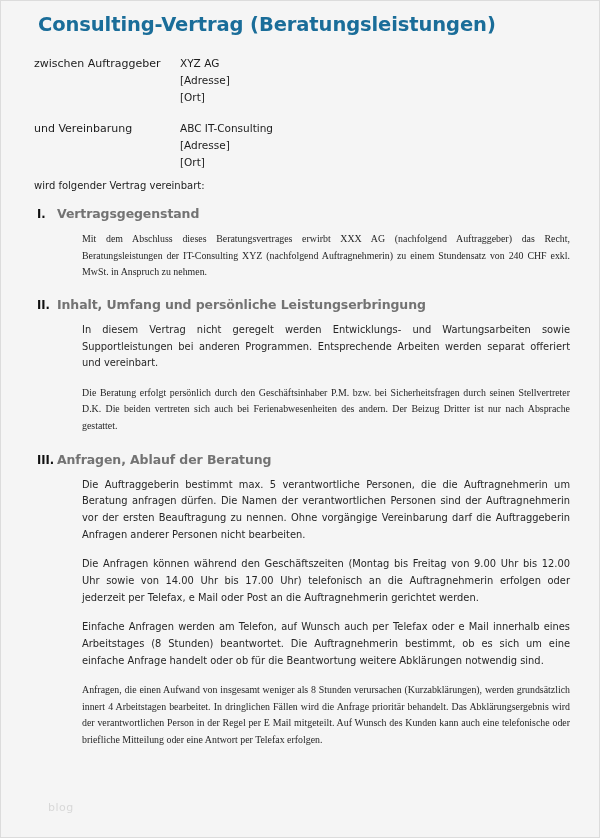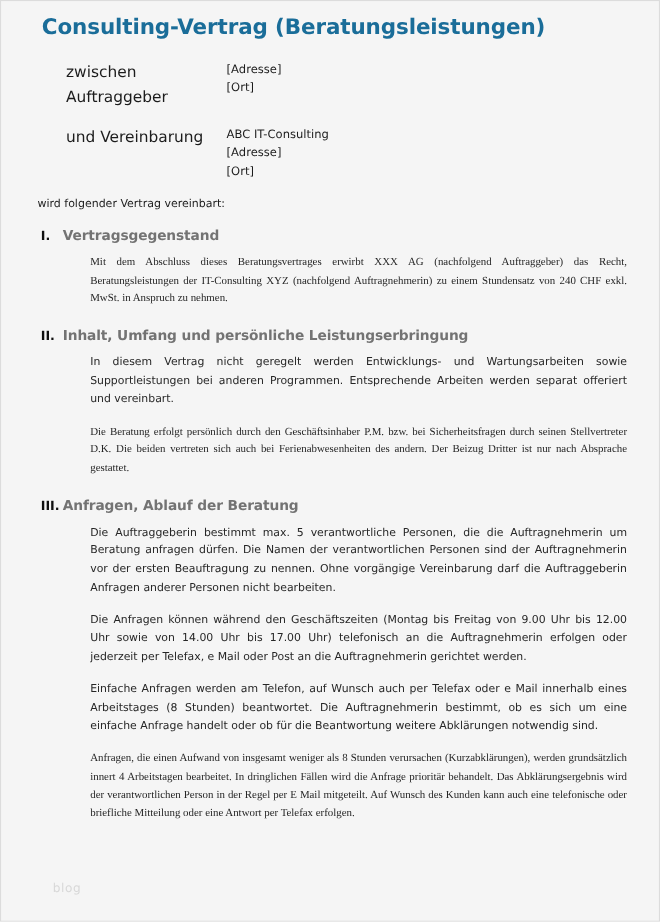--- a/index.html
+++ b/index.html
@@ -57,24 +57,23 @@
     width: 550px;
   }
   .party-row {
     display: flex;
     align-items: flex-start;
     margin-bottom: 14px;
   }
   .party-label {
     width: 146px;
     flex: 0 0 146px;
-    font-size: 14px;
+    font-size: 11px;
     color: #1c1c1c;
     line-height: 1.62;
-    margin-left: 26px;
   }
   .party-values {
     flex: 1;
     font-size: 10.5px;
     color: #1c1c1c;
     line-height: 1.62;
   }
   .party-values div { white-space: nowrap; }
 
   .preamble {
@@ -139,20 +138,21 @@
 <div class="page">
   <div class="inner">
 
     <div class="doc-title">Consulting-Vertrag (Beratungsleistungen)</div>
 
     <div class="parties">
 
       <div class="party-row">
         <div class="party-label">zwischen Auftraggeber</div>
         <div class="party-values">
+          <div>XYZ AG</div>
           <div>[Adresse]</div>
           <div>[Ort]</div>
         </div>
       </div>
 
       <div class="party-row">
         <div class="party-label">und Vereinbarung</div>
         <div class="party-values">
           <div>ABC IT-Consulting</div>
           <div>[Adresse]</div>

